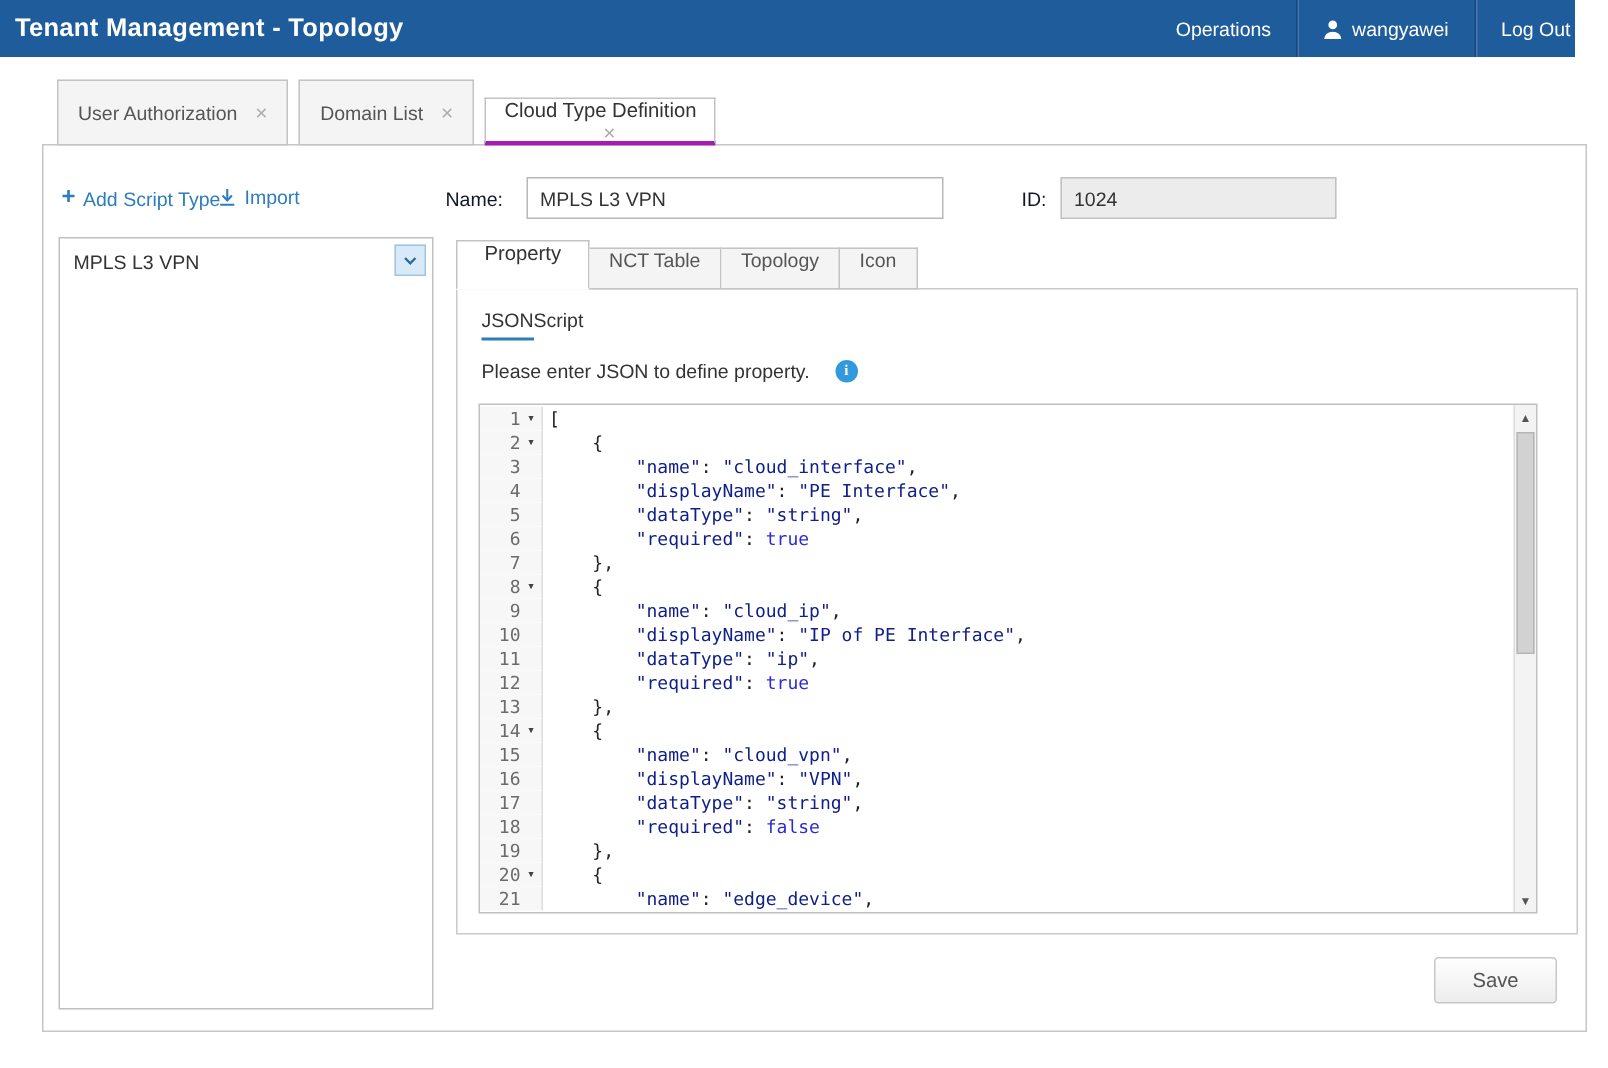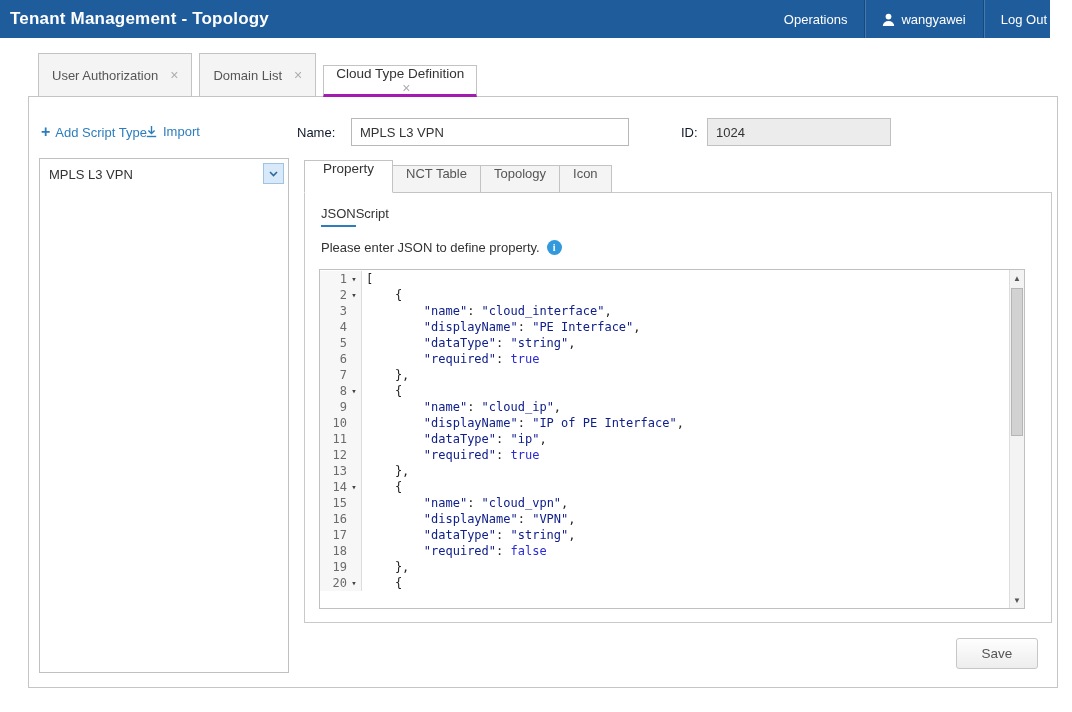--- a/index.html
+++ b/index.html
@@ -48,21 +48,21 @@
   .dtab:first-child{border-left:1px solid #c3c3c3;}
   .dtab.active{height:33px;background:#fff;border-bottom:1px solid #fff;font-size:13.5px;color:#333;padding:0 18px;border-left:1px solid #c3c3c3;}
 
   .detail-box{position:absolute;left:275px;top:95px;width:748px;height:431px;border:1px solid #c9c9c9;background:#fff;}
 
   
   .subtabs{position:absolute;left:16px;top:13px;display:flex;text-align:center;}
   .subtab{font-size:13px;color:#333;padding-bottom:4px;border-bottom:2px solid transparent;cursor:pointer;}
   .subtab.active{border-bottom-color:var(--link);}
 
-  .hint-row{position:absolute;left:16px;top:47px;display:flex;align-items:center;gap:7px;font-size:13px;color:#333;}
+  .hint-row{position:absolute;left:16px;top:47px;display:flex;align-items:center;gap:17px;font-size:13px;color:#333;}
   .info-icon{width:15px;height:15px;border-radius:50%;background:#3399dd;color:#fff;font-size:10px;font-weight:bold;display:flex;align-items:center;justify-content:center;font-family:"Liberation Serif",serif;}
 
   
   .editor{position:absolute;left:14px;top:76px;width:706px;height:340px;border:1px solid #c0c0c0;background:#fff;overflow:hidden;}
   .ed-lines{position:absolute;left:0;top:1px;right:15px;bottom:0;overflow:hidden;}
   .ed-line{display:flex;height:16px;font-family:"DejaVu Sans Mono","Liberation Mono",monospace;font-size:12px;line-height:16px;}
   .ed-gutter{width:42px;flex:0 0 42px;background:#f7f7f7;border-right:1px solid #ddd;display:flex;justify-content:flex-end;}
   .ed-num{color:#6b6b6b;text-align:right;width:24px;}
   .ed-fold{width:14px;text-align:center;color:#444;font-size:9px;line-height:16px;cursor:pointer;}
   .ed-code{white-space:pre;color:#222;padding-left:4px;}
@@ -314,20 +314,27 @@
               </div>
               <div class="ed-code"><span>    },</span></div>
             </div>
             <div class="ed-line">
               <div class="ed-gutter">
                 <span class="ed-num">20</span>
                 <span class="ed-fold">▾</span>
               </div>
               <div class="ed-code"><span>    {</span></div>
             </div>
+            <div class="ed-line">
+              <div class="ed-gutter">
+                <span class="ed-num">21</span>
+                <span class="ed-fold"></span>
+              </div>
+              <div class="ed-code"><span>        </span><span class="tok-str">"name"</span><span>: </span><span class="tok-str">"edge_device"</span><span>,</span></div>
+            </div>
           </div>
         <div class="ed-scroll">
           <span class="ed-arrow up">▲</span>
           <span class="ed-thumb"></span>
           <span class="ed-arrow down">▼</span>
         </div>
       </div>
     </div>
 
     <button class="save-btn">Save</button>

